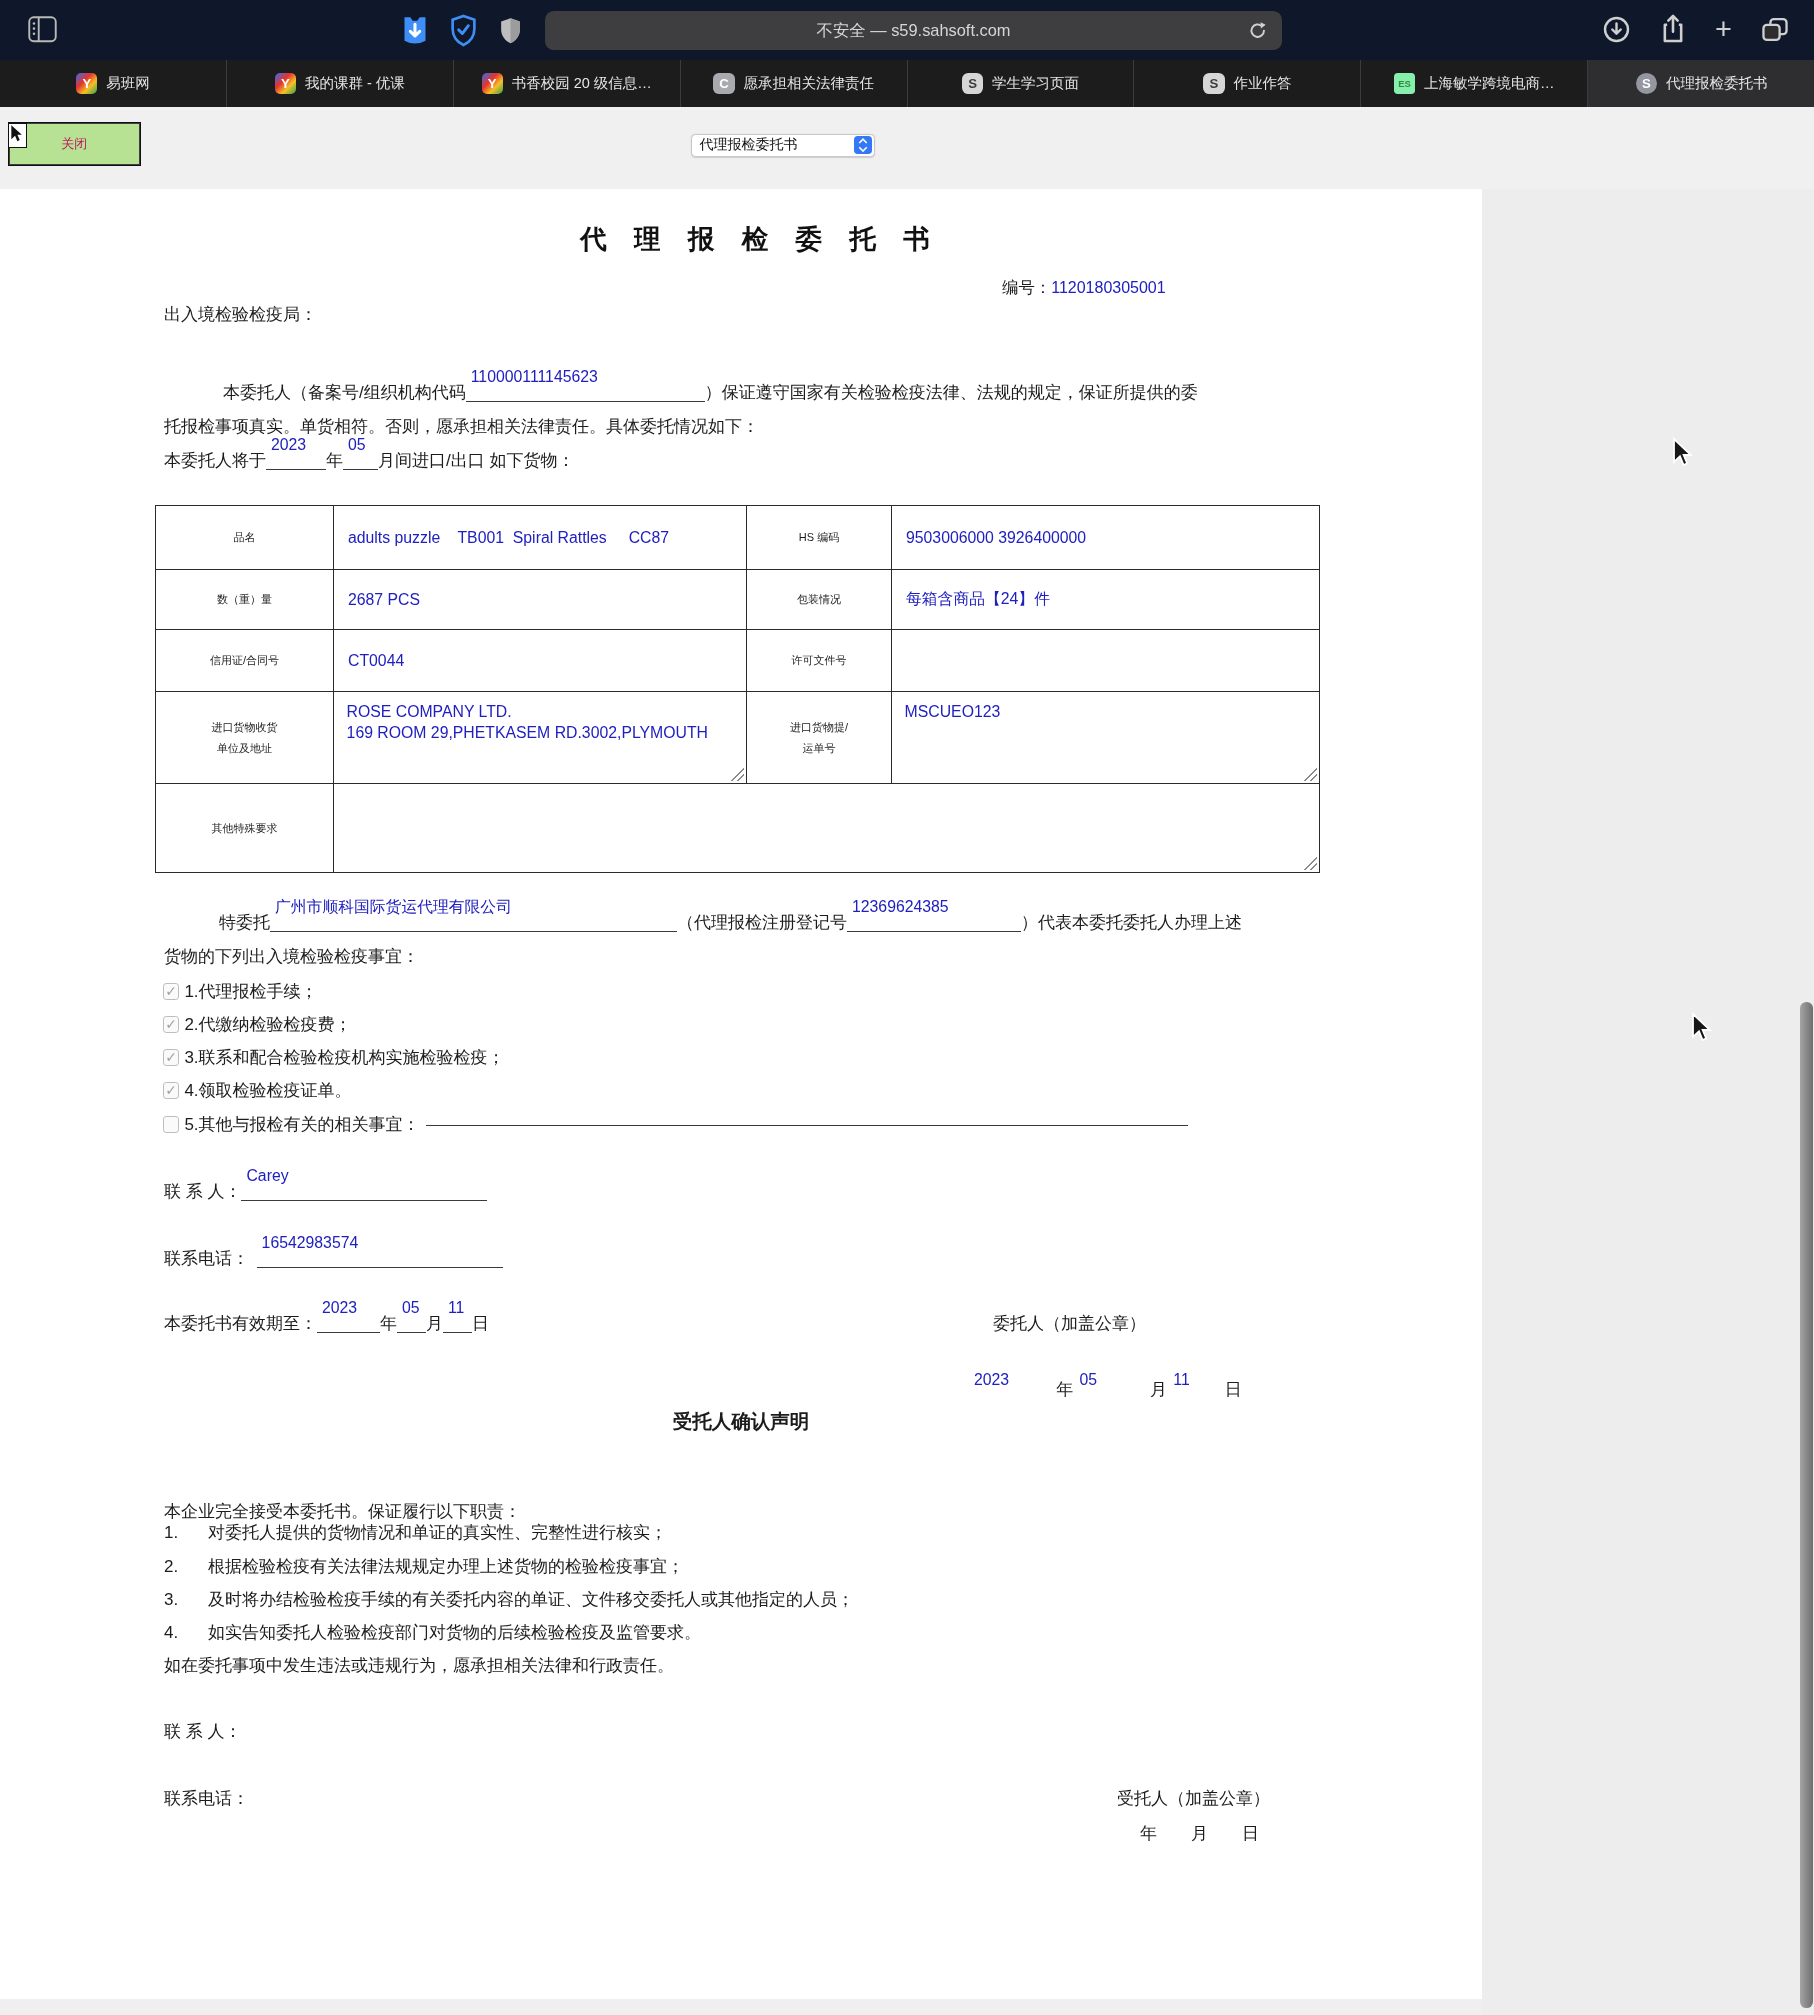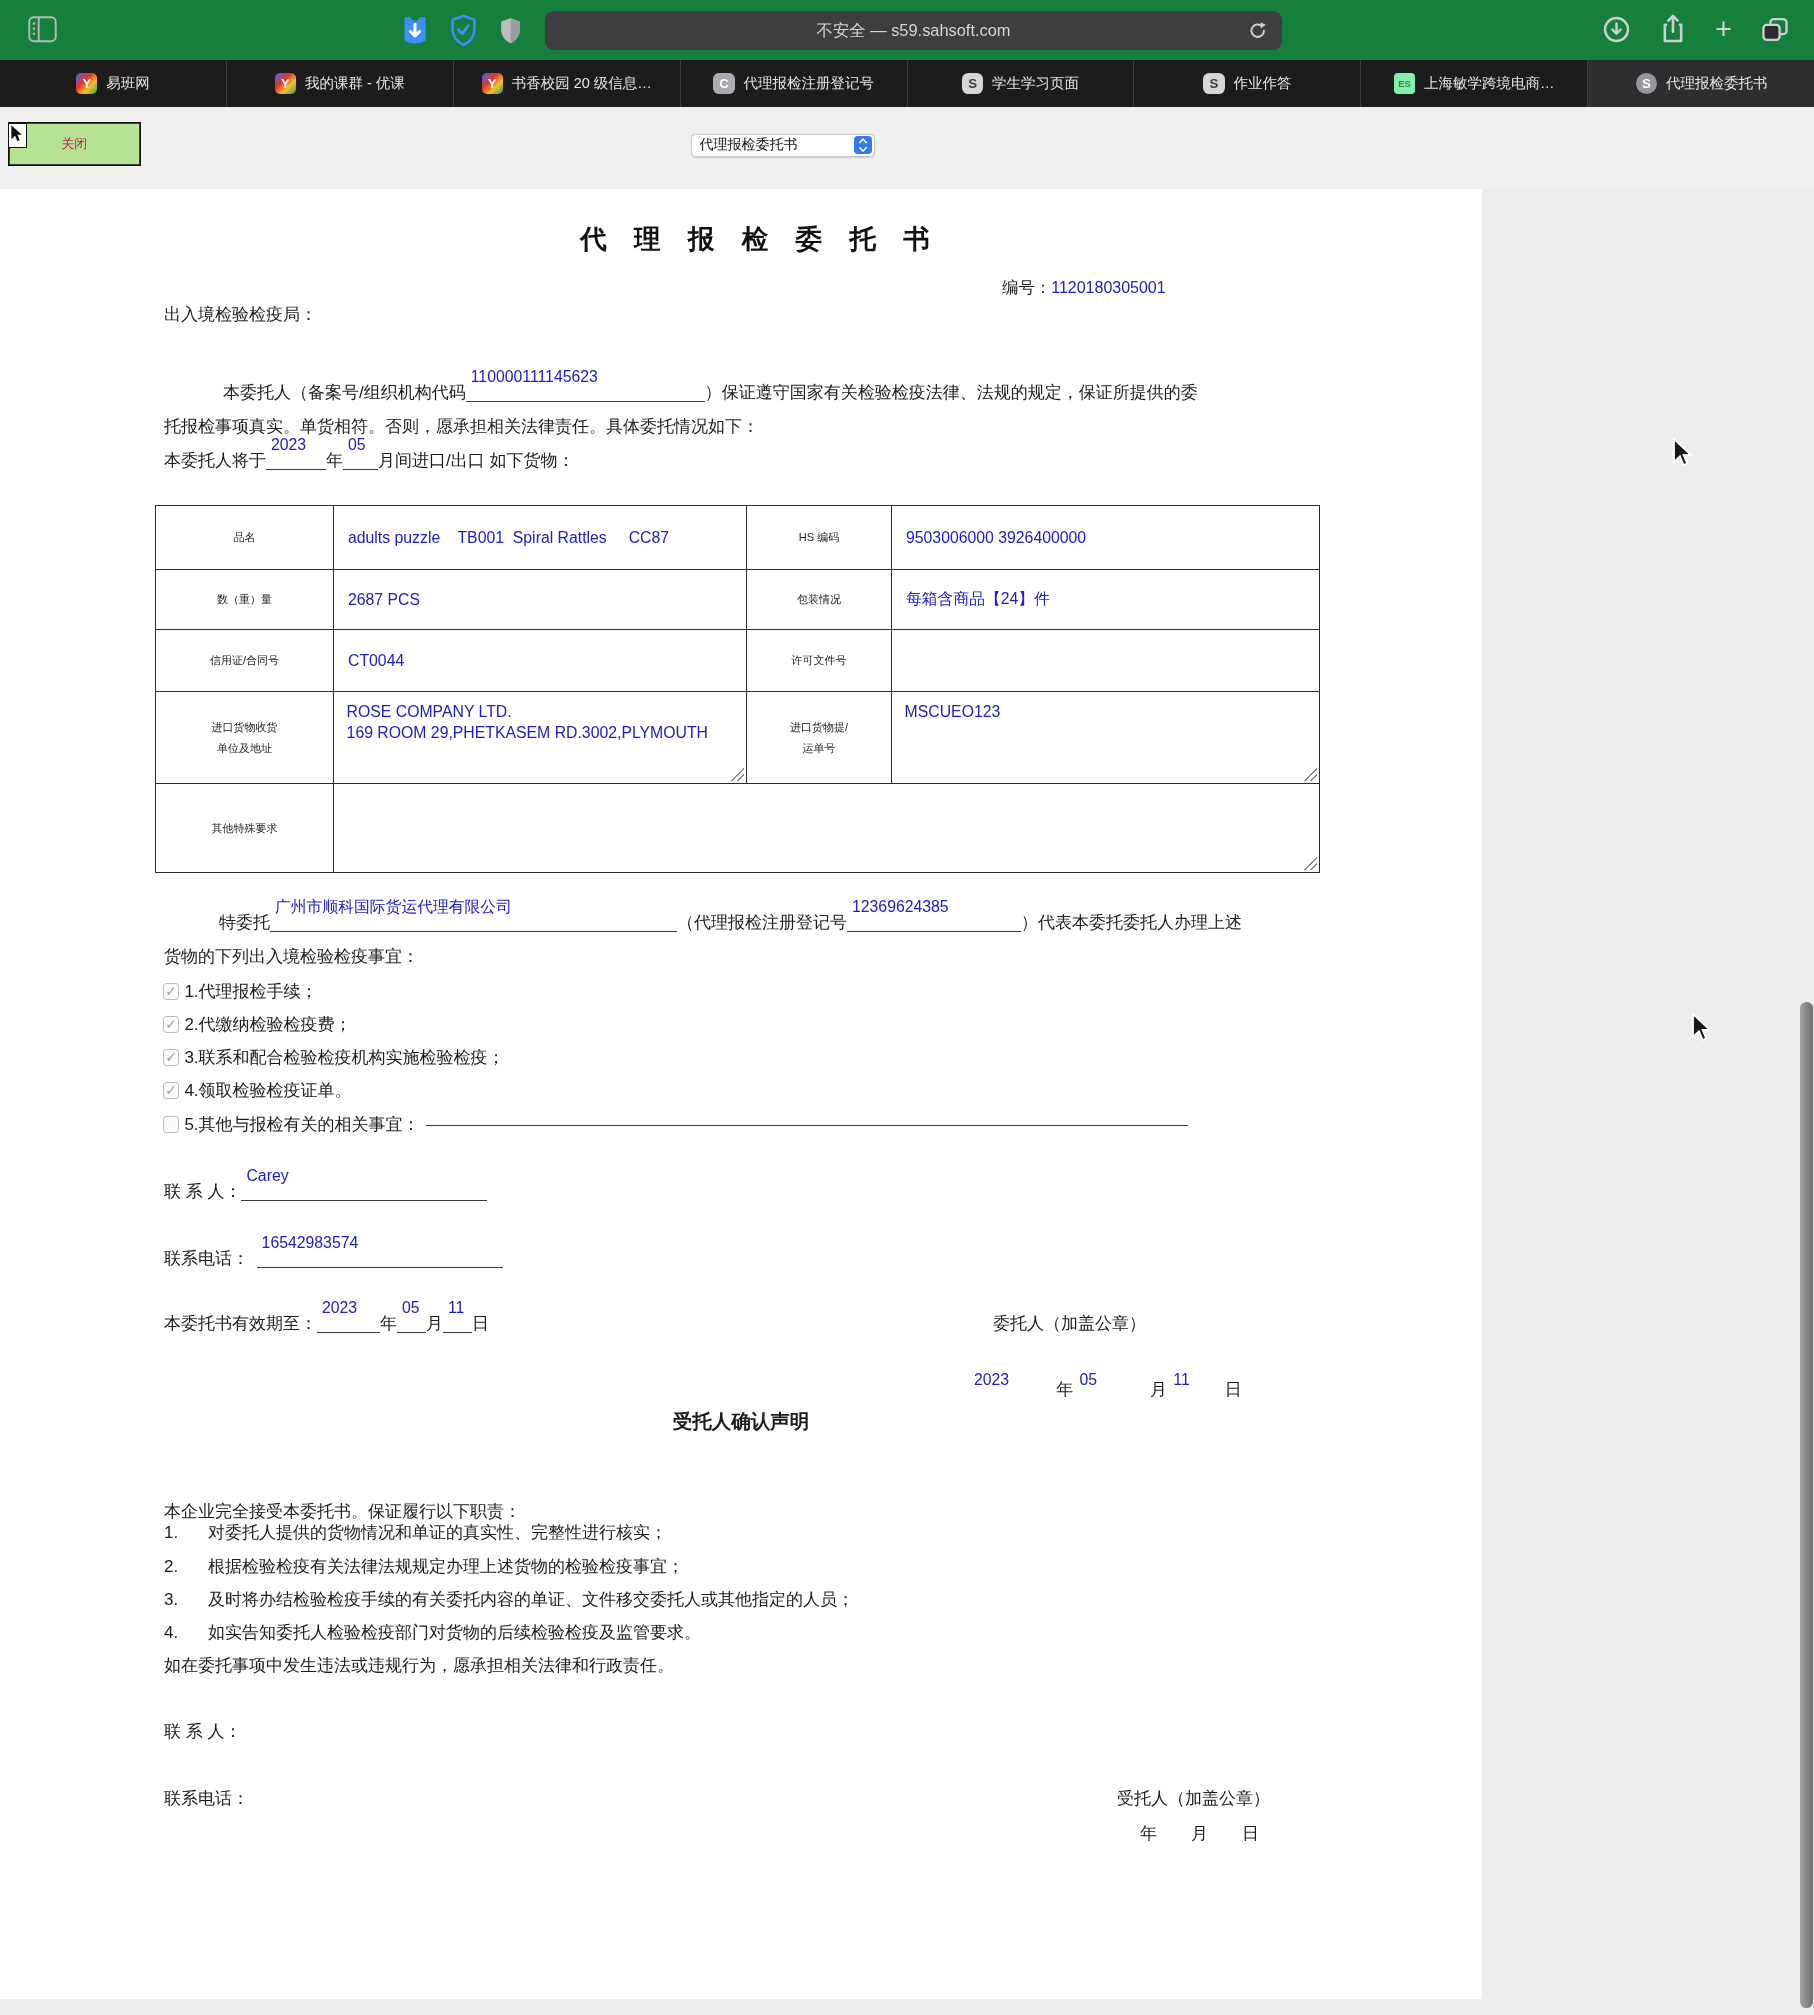--- a/index.html
+++ b/index.html
@@ -1,21 +1,21 @@
 <!DOCTYPE html>
 <html style="font-size:10px"><head>
 <meta charset="utf-8">
 <style>
   * { margin:0; padding:0; box-sizing:border-box; }
   html,body { background:#e9e9e9; }
   #app { position:relative; width:1815px; height:2015px; overflow:hidden;
          font-family:"Liberation Sans","DejaVu Sans",sans-serif; background:#ededed; }
 
   
-  .topbar { position:absolute; left:0; top:0; width:1815px; height:60px; background:#15803d; }
+  .topbar { position:absolute; left:0; top:0; width:1815px; height:60px; background:#0f172a; }
   .i-sidebar { position:absolute; left:28px; top:16.4px; }
   .extgroup { position:absolute; left:401px; top:14px; display:flex; gap:20px; align-items:center; }
   .urlbar { position:absolute; left:545px; top:11.3px; width:737px; height:39px; background:#3e3e40;
             border-radius:8.8px; display:flex; align-items:center; justify-content:center; }
   .urltext { color:#d6d6d6; font-size:16.4px; }
   .i-reload { position:absolute; right:14px; top:8.8px; }
   .wingroup { position:absolute; right:25px; top:12.6px; display:flex; gap:28px; align-items:center; }
   .plusglyph { color:#cfcfcf; font-size:29px; font-weight:300; line-height:33px; }
 
   .tabbar { position:absolute; left:0; top:60px; width:1815px; height:47px; background:#191919; display:flex; }
@@ -145,21 +145,21 @@
     <div class="tab">
       <span class="fav fav-y">Y</span>
       <span class="tlabel">我的课群 - 优课</span>
     </div>
     <div class="tab">
       <span class="fav fav-y">Y</span>
       <span class="tlabel">书香校园 20 级信息…</span>
     </div>
     <div class="tab">
       <span class="fav fav-c">C</span>
-      <span class="tlabel">代理报检注册登记号</span>
+      <span class="tlabel">愿承担相关法律责任</span>
     </div>
     <div class="tab">
       <span class="fav fav-s">S</span>
       <span class="tlabel">学生学习页面</span>
     </div>
     <div class="tab">
       <span class="fav fav-s">S</span>
       <span class="tlabel">作业作答</span>
     </div>
     <div class="tab">

